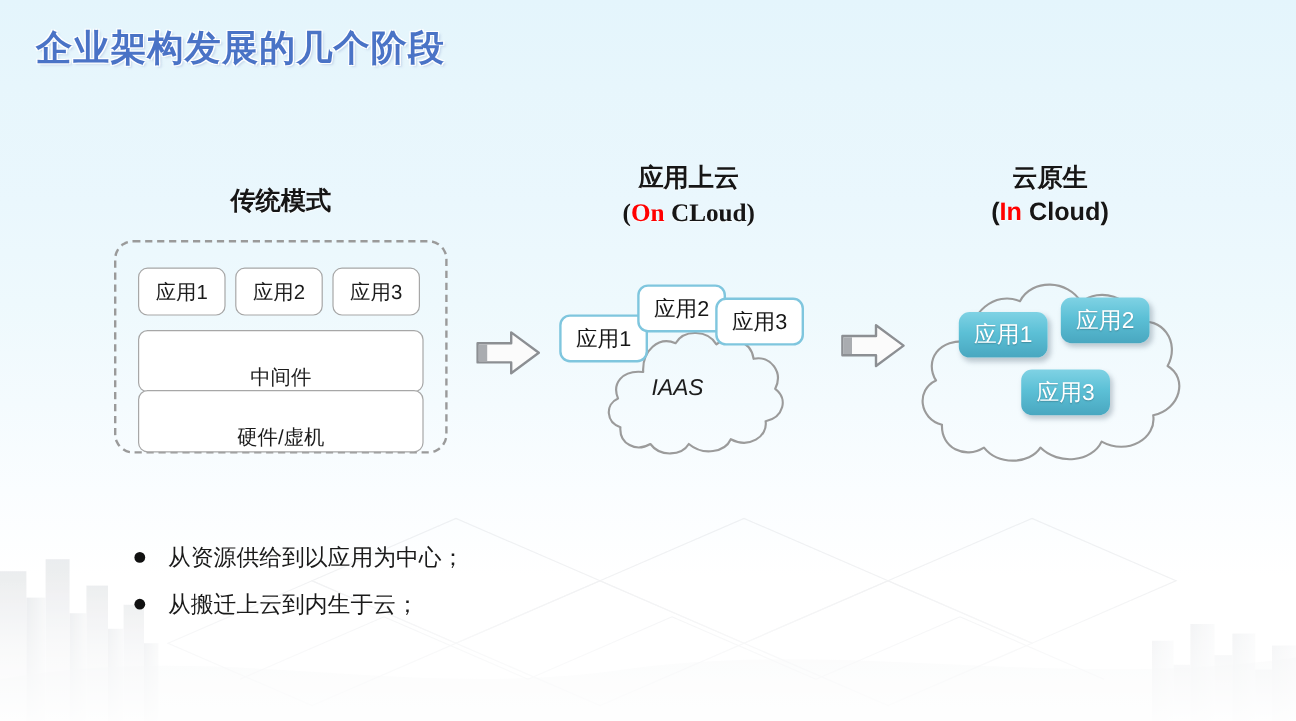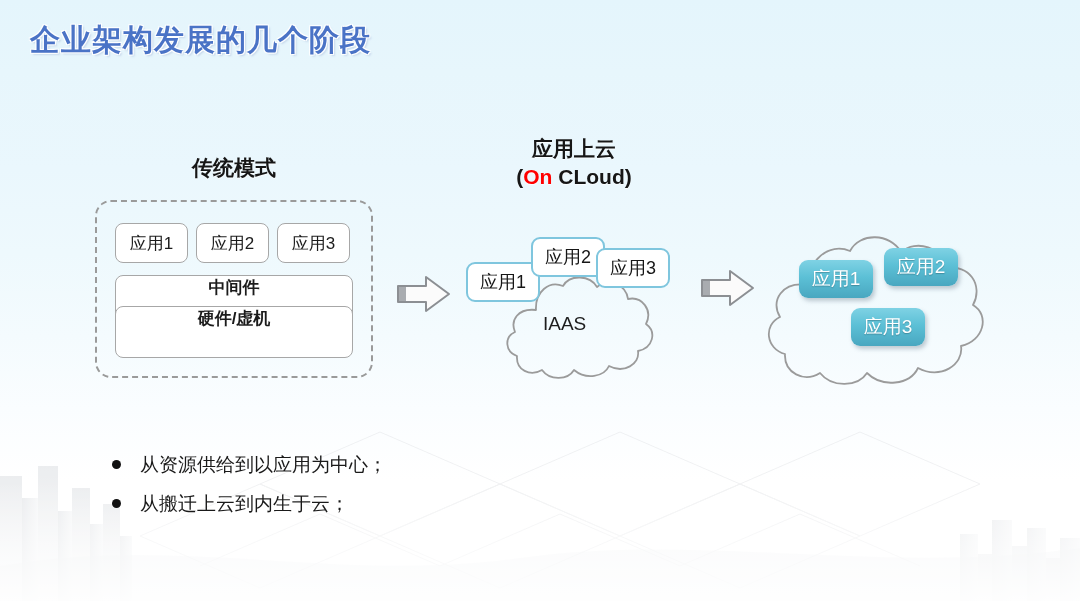--- a/index.html
+++ b/index.html
@@ -113,23 +113,22 @@
     left: 115px;
     width: 238px;
     height: 52px;
     box-sizing: border-box;
     border: 1px solid #a7a7a7;
     border-radius: 8px;
     background: #ffffff;
     color: #1b1b1b;
     font-size: 17px;
     display: flex;
-    align-items: flex-start;
+    align-items: flex-end;
     justify-content: center;
-    font-weight: bold;
   }
 
   
   .arrow {
     position: absolute;
   }
 
   
   .cloud-svg { position: absolute; pointer-events: none; }
   .iaas-label {
@@ -267,68 +266,74 @@
     </div>
     <div class="trad-box trad-app">
       <span>应用3</span>
     </div>
   </div>
 
   <div class="trad-wide" style="top:275px;">
     <span>中间件</span>
   </div>
 
-  <div class="trad-wide" style="top:306px;">
+  <div class="trad-wide" style="top:325px;">
     <span>硬件/虚机</span>
   </div>
 
   <svg class="arrow" style="left:396px; top:274px;" width="56" height="40" viewBox="0 0 56 40">
     <path d="M2,12 L30,12 L30,3 L53,20 L30,37 L30,28 L2,28 Z" fill="#fbfbfb" stroke="#8c8f93" stroke-width="2" stroke-linejoin="round"></path>
     <path d="M3,13 L10,13 L10,27 L3,27 Z" fill="#a9acb0"></path>
   </svg>
 
   <div class="stage-heading" style="left:444px; top:135px; width:260px;">
     <span>应用上云</span>
-    <span class="sub" style="font-family:Liberation Sans, sans-serif;">
+    <span class="sub" style="font-family:Liberation Serif, serif;">
       <span>(</span><span class="accent-red">On</span><span> CLoud)</span>
     </span>
   </div>
 
   <svg class="cloud-svg" style="left:498px; top:258px;" width="180" height="125" viewBox="0 0 180 125">
     <path d="M38,52
              C20,50 12,62 17,74
              C6,79 7,94 19,98
              C18,112 32,119 44,112
              C52,123 70,122 76,112
              C88,122 106,119 111,108
              C126,116 142,106 140,93
              C155,90 159,74 148,66
              C155,52 144,38 130,41
              C128,26 110,20 99,29
              C92,17 72,16 65,28
              C51,22 37,34 38,52 Z" fill="none" stroke="#9b9b9b" stroke-width="1.8" stroke-linejoin="round"></path>
   </svg>
 
-  <div class="iaas-label" style="left:543px; top:313px;">IAAS</div>
+  <div class="iaas-label" style="left:543px; top:313px;font-style:italic;">IAAS</div>
 
   <div class="onc-box" style="left:466px; top:262px;">
     <span>应用1</span>
   </div>
   <div class="onc-box" style="left:531px; top:237px;">
     <span>应用2</span>
   </div>
   <div class="onc-box" style="left:596px; top:248px;">
     <span>应用3</span>
   </div>
 
   <svg class="arrow" style="left:700px; top:268px;" width="56" height="40" viewBox="0 0 56 40">
     <path d="M2,12 L30,12 L30,3 L53,20 L30,37 L30,28 L2,28 Z" fill="#fbfbfb" stroke="#8c8f93" stroke-width="2" stroke-linejoin="round"></path>
     <path d="M3,13 L10,13 L10,27 L3,27 Z" fill="#a9acb0"></path>
   </svg>
 
+  <div class="stage-heading" style="left:745px; top:135px; width:260px;">
+    <span>云原生</span>
+    <span class="sub" style="font-family:'Liberation Sans',sans-serif;">
+      <span>(</span><span class="accent-red">In</span><span> Cloud)</span>
+    </span>
+  </div>
 
   <svg class="cloud-svg" style="left:760px; top:215px;" width="265" height="172" viewBox="0 0 265 172">
     <path d="M48,70
              C22,66 10,86 20,102
              C3,110 6,134 25,139
              C24,158 44,168 60,158
              C72,173 98,172 107,158
              C122,173 150,170 158,153
              C180,165 204,150 201,131
              C224,126 230,100 213,90

